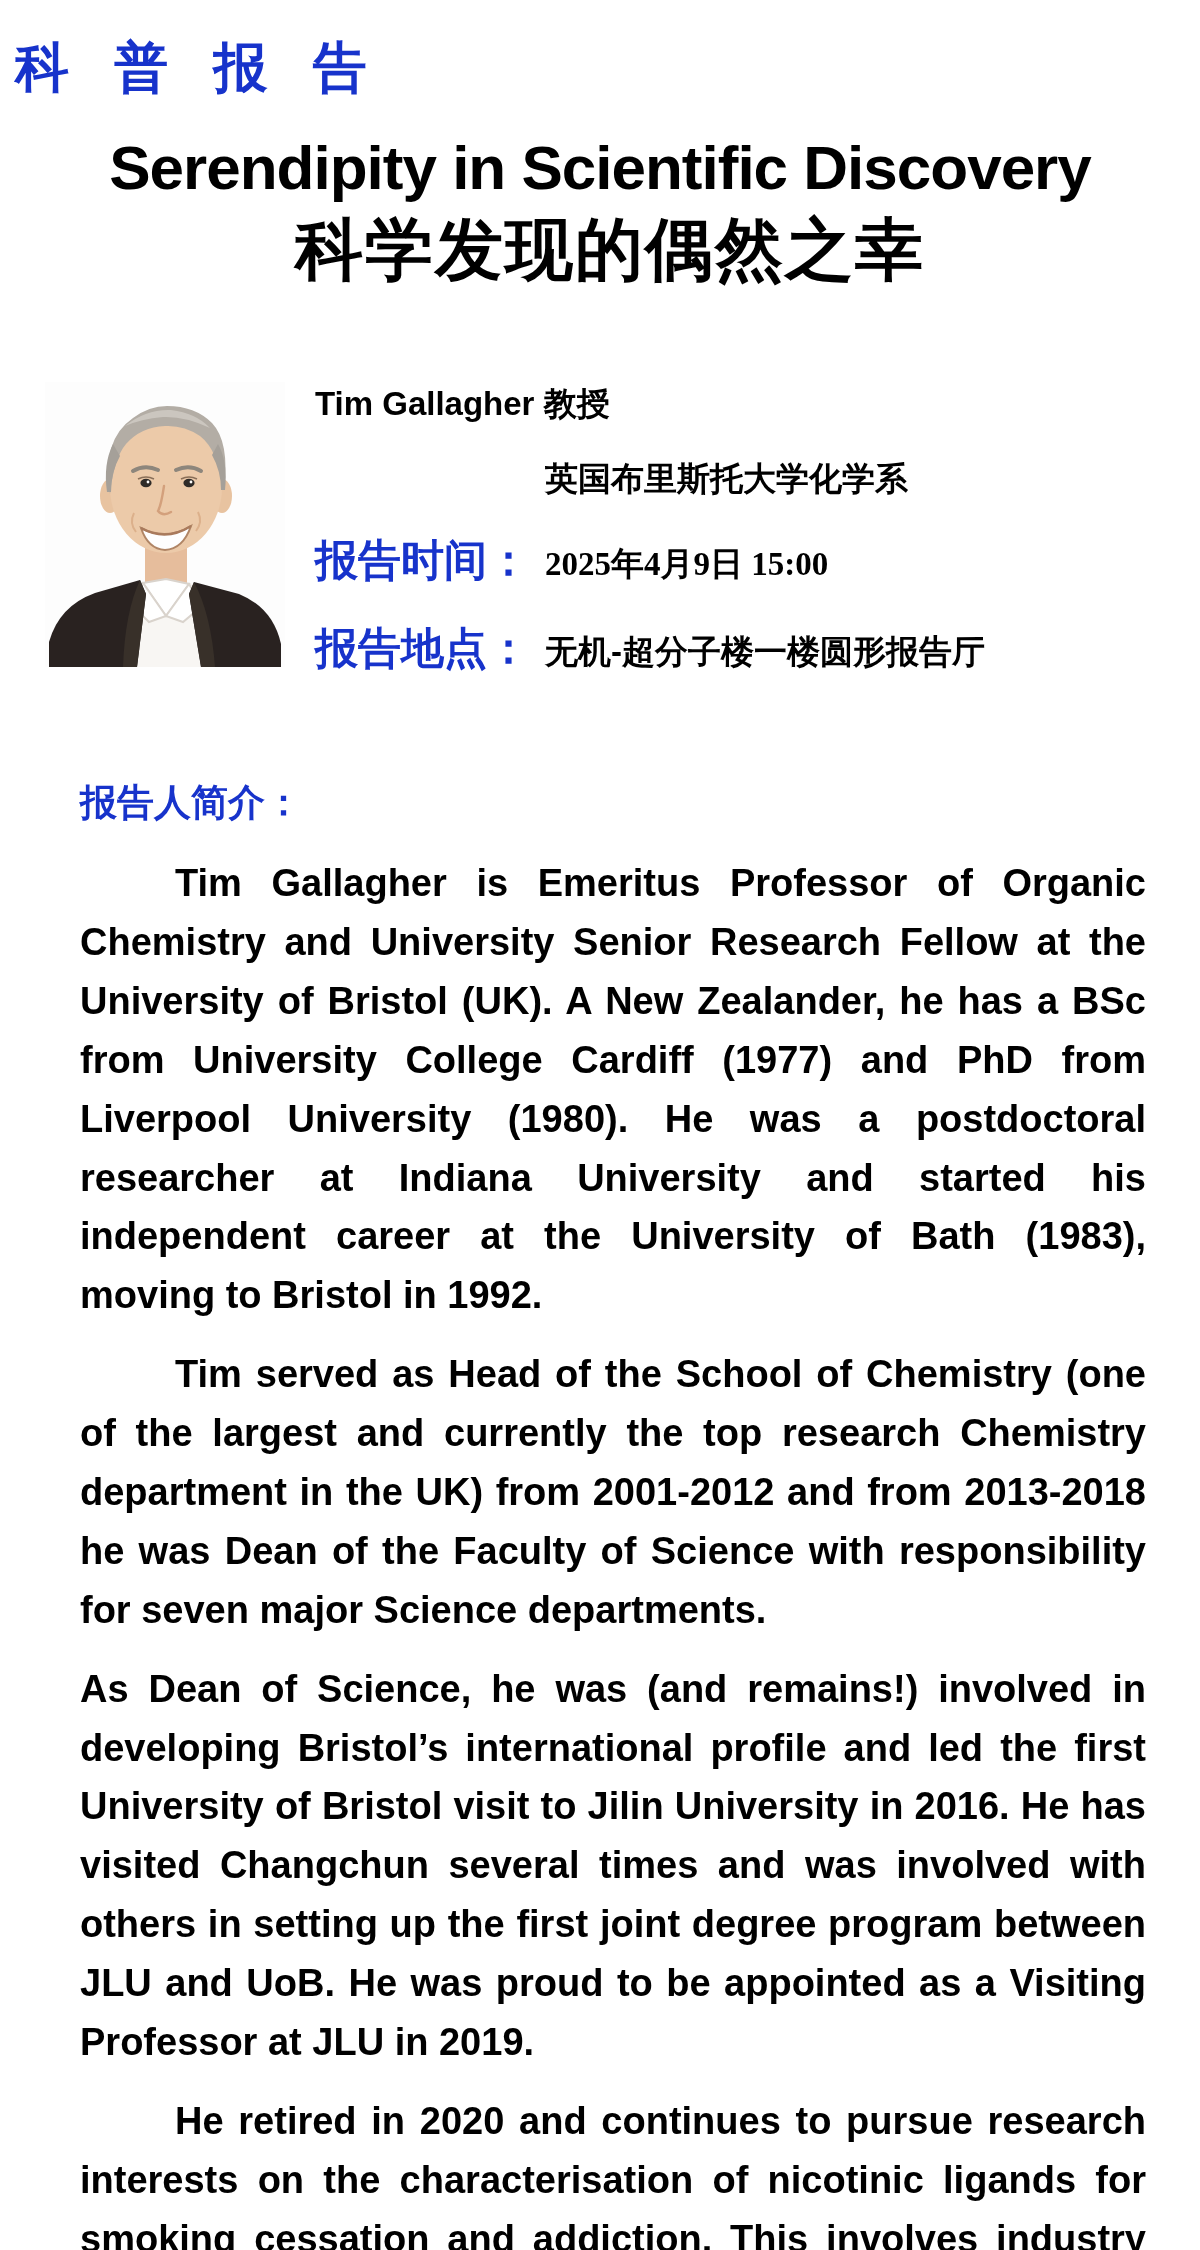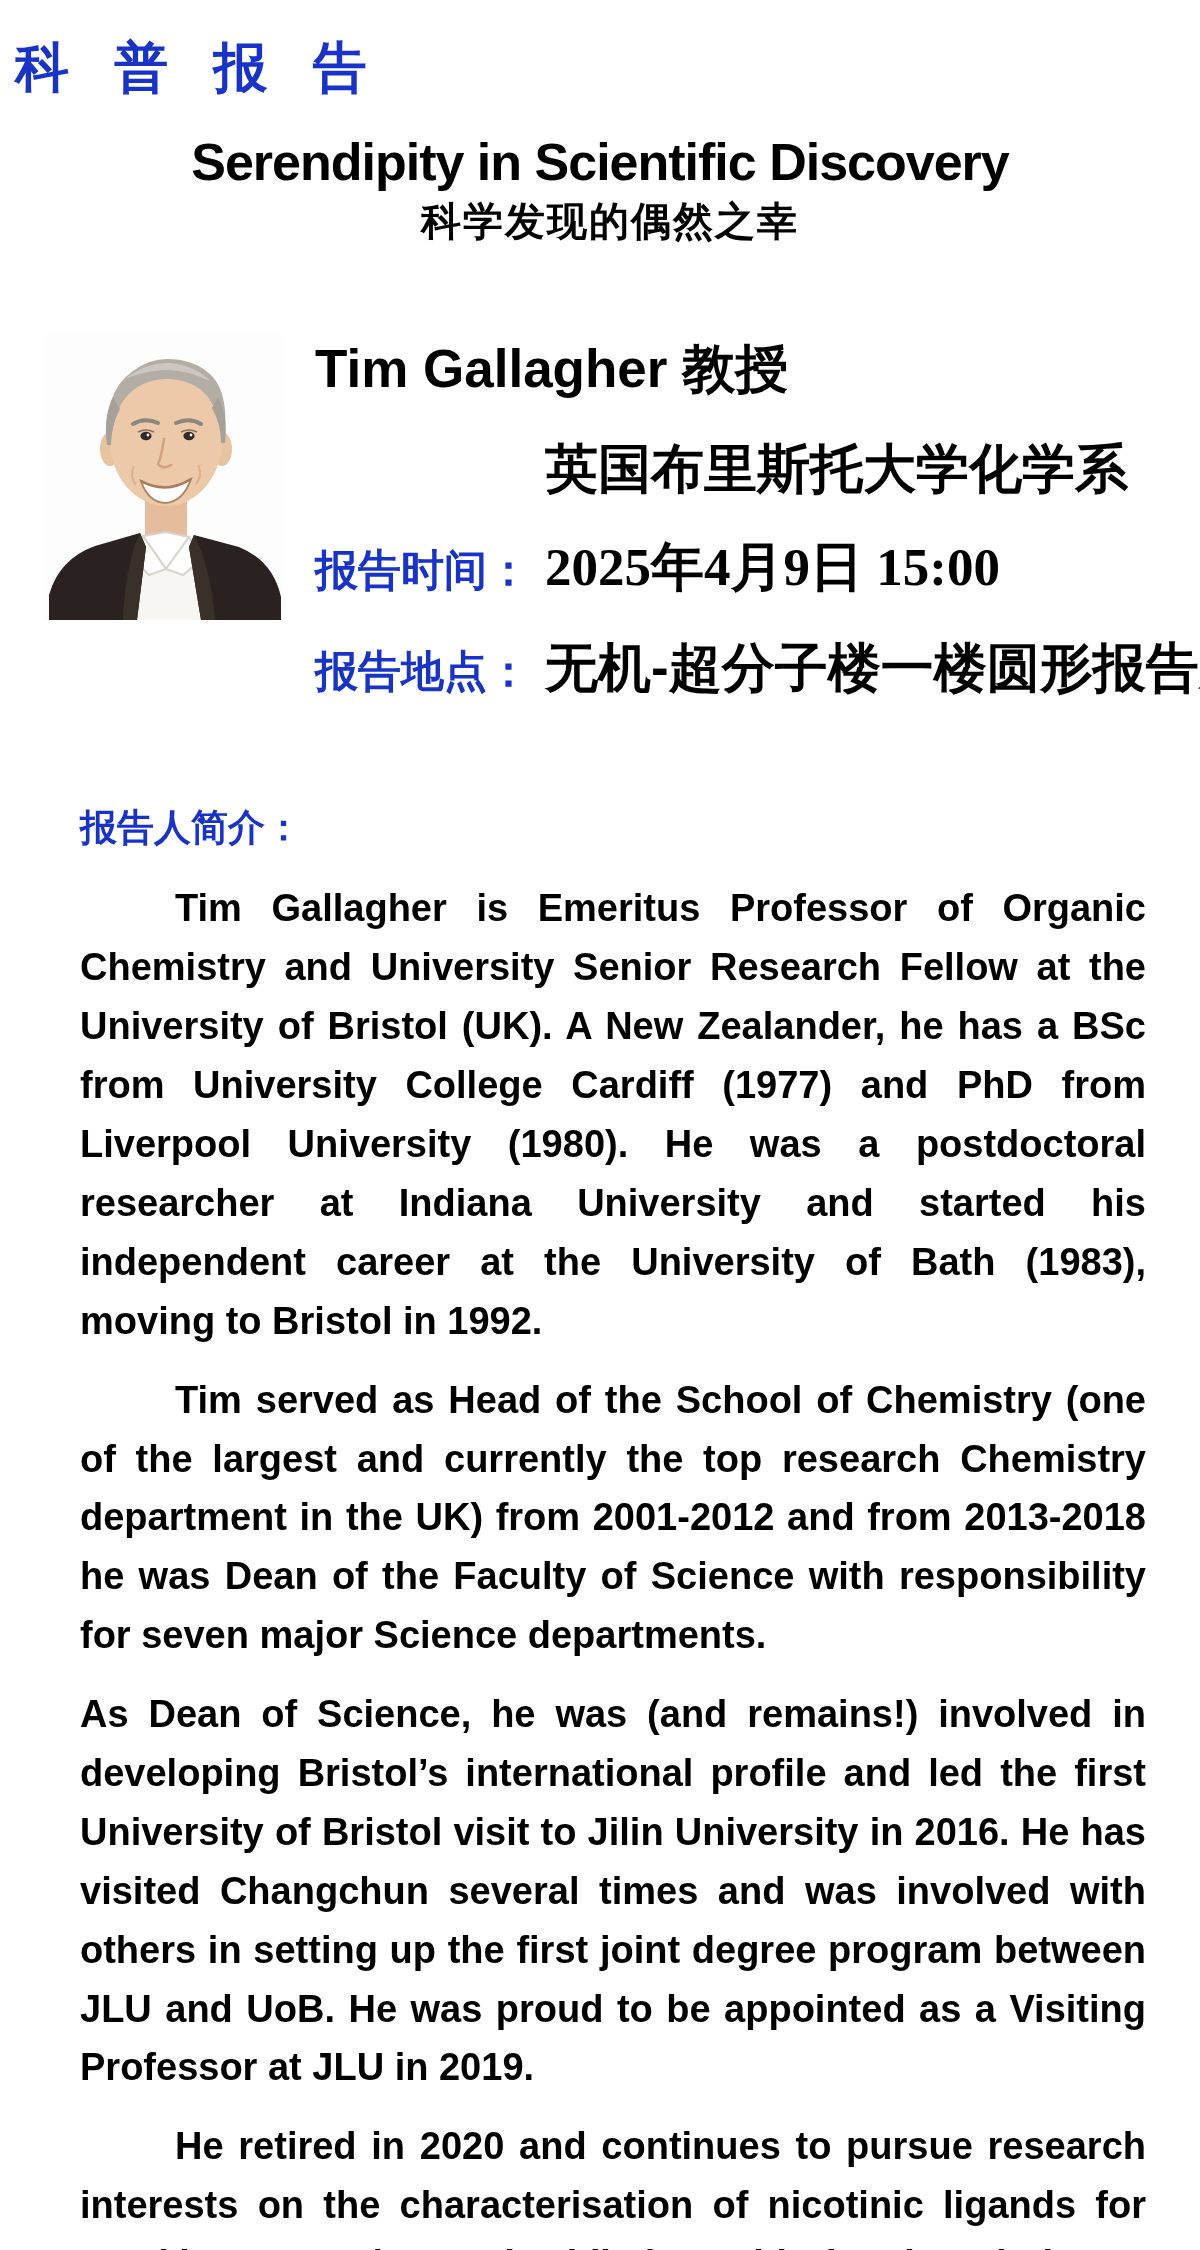--- a/index.html
+++ b/index.html
@@ -20,29 +20,29 @@
     text-align: left;
     font-size: 54px;
     font-weight: bold;
     color: var(--accent-blue);
     letter-spacing: 0.28em;
     text-indent: 0.28em; 
   }
   .title-en {
     margin-top: 30px;
     text-align: center;
-    font-size: 52px;
+    font-size: 62px;
     font-weight: bold;
     line-height: 1.06;
     letter-spacing: -1px;
   }
   .title-zh {
     margin-top: 4px;
     text-align: center;
-    font-size: 40px;
+    font-size: 68px;
     font-weight: bold;
     letter-spacing: 2px;
     margin-left: 20px;
   }
   .info-section {
     display: flex;
     margin: 86px 0 0 45px;
   }
   .photo-frame {
     flex: none;
@@ -63,21 +63,21 @@
   }
   .info-label {
     flex: none;
     width: 230px;
     font-size: 43px;
     font-weight: bold;
     color: var(--accent-blue);
     white-space: nowrap;
   }
   .info-value {
-    font-size: 53px;
+    font-size: 33px;
     font-weight: bold;
     white-space: nowrap;
   }
   .info-value.serif {
     font-family: "Liberation Serif", serif;
   }
   .bio-section {
     margin: 68px 54px 0 80px;
   }
   .bio-heading {

